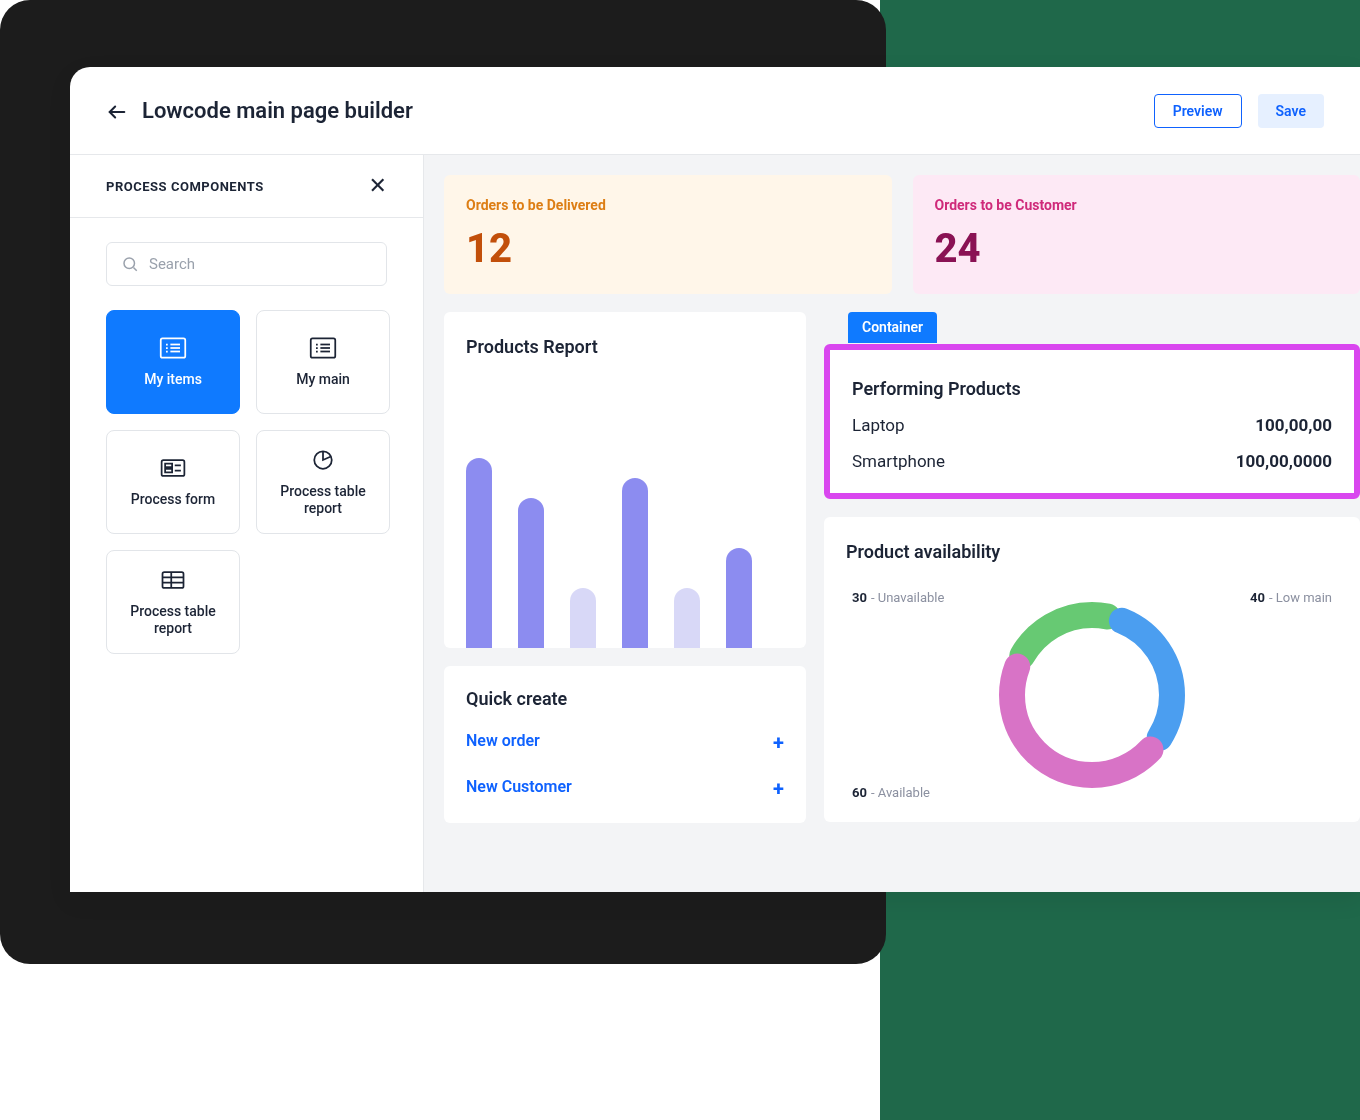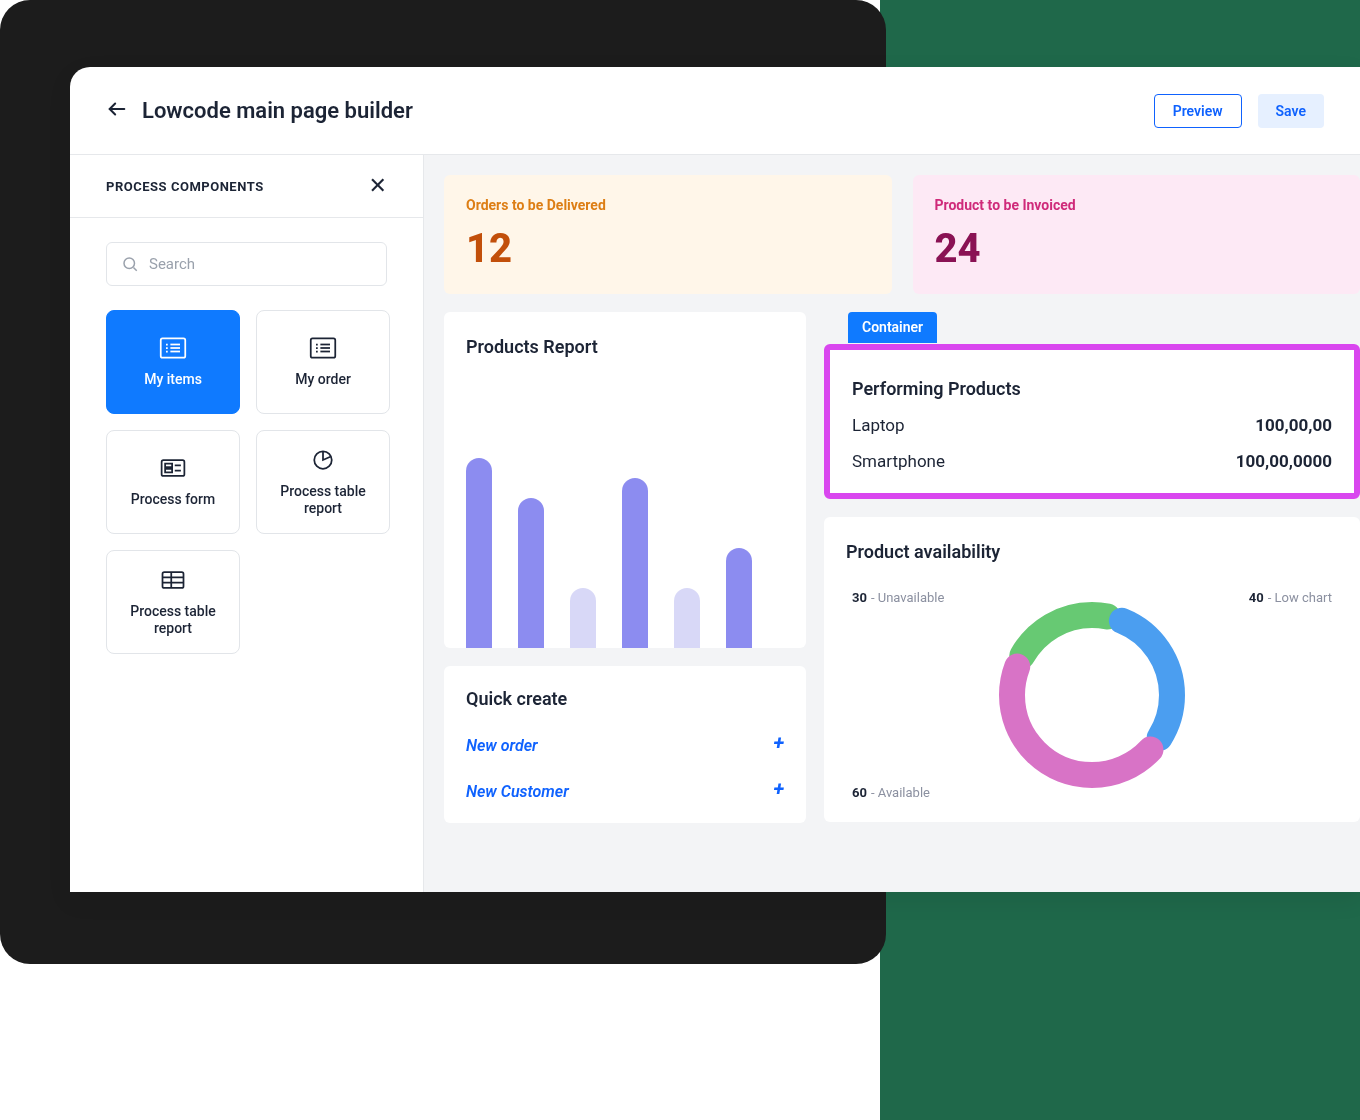--- a/index.html
+++ b/index.html
@@ -32,21 +32,21 @@
     overflow: hidden;
   }
 
   
   .header {
     height: 88px;
     display: flex; align-items: center; justify-content: space-between;
     padding: 0 36px;
     border-bottom: 1px solid #e6e8eb;
   }
-  .header-left { display: flex; align-items: flex-start; gap: 14px; }
+  .header-left { display: flex; align-items: flex-end; gap: 14px; }
   .back-arrow { width: 22px; height: 22px; color:#1c2435; cursor:pointer; }
   .page-title { font-size: 22px; font-weight: 600; color:#1c2435; }
   .header-actions { display: flex; gap: 16px; }
   .btn { height: 34px; padding: 0 18px; border-radius: 4px; font-size: 14px; font-weight: 600; cursor:pointer; display:flex; align-items:center; }
   .btn-outline { background:#fff; color:#0f62fe; border:1px solid #0f62fe; }
   .btn-solid  { background:#e6f0ff; color:#0f62fe; border:none; }
 
   
   .body { display:flex; height: calc(100% - 88px); }
 
@@ -106,21 +106,21 @@
   
   .products-report { padding: 24px 22px 0 22px; height:336px; position:relative;}
   .card-heading { font-size:18px; font-weight:600; color:#1c2435; }
   .bars { position:absolute; left:22px; right:22px; bottom:0; height:200px; display:flex; align-items:flex-end; gap:26px; }
   .bar { width:26px; border-radius:14px 14px 0 0; background:#8c8cf0; }
   .bar.faded { background:#d8d8f7; }
 
   
   .quick-create { padding:22px; }
   .qc-list { margin-top:22px; display:flex; flex-direction:column; gap:22px; }
-  .qc-item { display:flex; align-items:flex-end; justify-content:space-between; color:#0f62fe; font-weight:600; font-size:16px; cursor:pointer;font-style:italic;}
+  .qc-item { display:flex; align-items:flex-start; justify-content:space-between; color:#0f62fe; font-weight:600; font-size:16px; cursor:pointer;}
   .qc-item .plus { font-size:20px; font-weight:700; }
 
   
   .container-wrap { position:relative; }
   .container-tag {
     position:absolute; top:-32px; left:24px;
     background:#0f7aff; color:#fff; padding:7px 14px 8px; font-size:14px; font-weight:600;
     border-radius:4px 4px 0 0;
   }
   .performing {
@@ -200,21 +200,21 @@
           <div class="tile">
             <svg viewBox="0 0 32 28" fill="none" stroke="currentColor" stroke-width="2">
                 <rect x="2" y="3" width="28" height="22" rx="2"></rect>
                 <line x1="8" y1="10" x2="10" y2="10"></line>
                 <line x1="13" y1="10" x2="24" y2="10"></line>
                 <line x1="8" y1="14" x2="10" y2="14"></line>
                 <line x1="13" y1="14" x2="24" y2="14"></line>
                 <line x1="8" y1="18" x2="10" y2="18"></line>
                 <line x1="13" y1="18" x2="24" y2="18"></line>
               </svg>
-            <span class="label">My order</span>
+            <span class="label">My main</span>
           </div>
           <div class="tile">
             <svg viewBox="0 0 32 28" fill="none" stroke="currentColor" stroke-width="2">
                 <rect x="3" y="5" width="26" height="18" rx="2"></rect>
                 <rect x="7" y="9" width="8" height="4"></rect>
                 <rect x="7" y="15" width="8" height="4"></rect>
                 <line x1="18" y1="11" x2="25" y2="11"></line>
                 <line x1="18" y1="17" x2="25" y2="17"></line>
               </svg>
             <span class="label">Process form</span>
@@ -241,21 +241,21 @@
 
     <div class="main">
       <div style="display:flex; flex-direction:column; gap:18px; height:100%;">
 
         <div class="row-top">
           <div class="stat orange" style="flex:1">
             <div class="stat-title">Orders to be Delivered</div>
             <div class="stat-value">12</div>
           </div>
           <div class="stat pink" style="flex:1">
-            <div class="stat-title">Product to be Invoiced</div>
+            <div class="stat-title">Orders to be Customer</div>
             <div class="stat-value">24</div>
           </div>
         </div>
 
         <div class="canvas">
           <div class="col-left">
             <div class="card products-report">
               <div class="card-heading">Products Report</div>
               <div class="bars">
                 <div class="bar" style="height:190px"></div>
@@ -295,21 +295,21 @@
                   <span>Smartphone</span>
                   <span class="val">100,00,0000</span>
                 </div>
               </div>
             </div>
 
             <div class="card availability">
               <div class="card-heading">Product availability</div>
               <div class="donut-area">
                 <span class="legend tl"><b>30</b><span class="lbl">- </span><span class="lbl">Unavailable</span></span>
-                <span class="legend tr"><b>40</b><span class="lbl">- </span><span class="lbl">Low chart</span></span>
+                <span class="legend tr"><b>40</b><span class="lbl">- </span><span class="lbl">Low main</span></span>
                 <span class="legend bl"><b>60</b><span class="lbl">- </span><span class="lbl">Available</span></span>
                 <svg class="donut" width="210" height="210" viewBox="0 0 210 210">
                   <circle cx="105" cy="105" r="80" fill="none" stroke="#67c973" stroke-width="26" stroke-linecap="round" stroke-dasharray="100 402" stroke-dashoffset="210"></circle>
                   <circle cx="105" cy="105" r="80" fill="none" stroke="#4b9ef0" stroke-width="26" stroke-linecap="round" stroke-dasharray="140 362" stroke-dashoffset="95"></circle>
                   <circle cx="105" cy="105" r="80" fill="none" stroke="#d873c6" stroke-width="26" stroke-linecap="round" stroke-dasharray="220 282" stroke-dashoffset="-60"></circle>
                 </svg>
               </div>
             </div>
           </div>
         </div>

